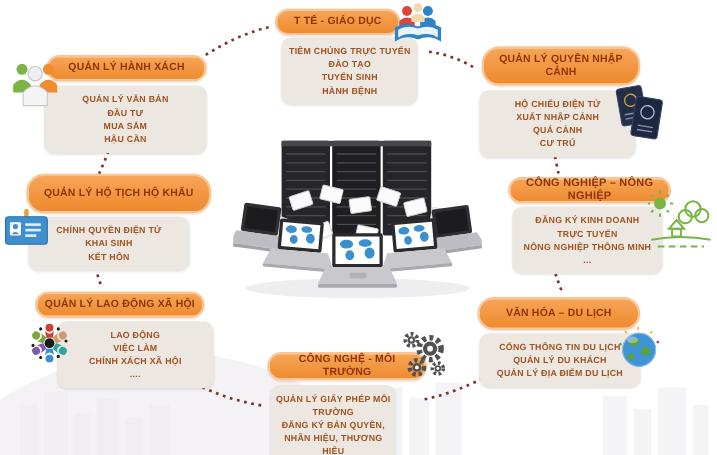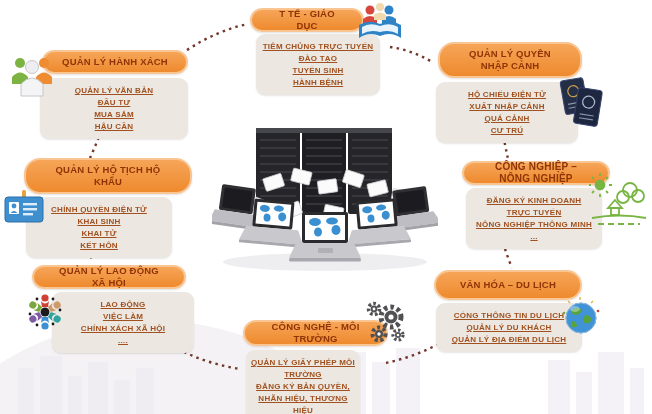--- a/index.html
+++ b/index.html
@@ -2,26 +2,26 @@
 <html><head>
 <meta charset="utf-8">
 <style>
   html,body{margin:0;padding:0;background:#fff;}
   .stage{position:relative;width:652px;height:414px;background:#fff;overflow:hidden;
          font-family:"Liberation Sans",sans-serif;}
   .pill{position:absolute;background:linear-gradient(#f6a558,#ee8a2e);
         border:2px solid #f9c693;border-radius:16px;display:flex;align-items:center;
         justify-content:center;text-align:center;font-weight:bold;font-size:9.5px;
         color:#8f3407;letter-spacing:.2px;line-height:1.25;box-sizing:border-box;
-        padding:2px 18px;z-index:3;box-shadow:0 1px 2px rgba(0,0,0,.12);}
+        padding:2px 6px;z-index:3;box-shadow:0 1px 2px rgba(0,0,0,.12);}
   .panel{position:absolute;background:#ece8e1;border-radius:9px;
          box-shadow:0 1px 2px rgba(0,0,0,.10);padding:7px 4px 6px;box-sizing:border-box;
          text-align:center;font-size:8px;font-weight:bold;color:#a1511f;
          letter-spacing:.25px;line-height:1.5;z-index:1;}
-  .panel .item{display:block;text-decoration:underline;}
+  .panel .item{display:block;}
   .icon{position:absolute;z-index:4;}
   .center-art{position:absolute;left:212px;top:124px;z-index:2;}
   .connectors{position:absolute;left:0;top:0;z-index:1;}
   .watermark{position:absolute;left:0;top:0;z-index:0;}
 </style>
 </head>
 <body>
 
 <div class="stage">
 
@@ -209,21 +209,20 @@
     <rect x="5" y="12" width="10" height="12" rx="1" fill="#ffffff"></rect>
     <circle cx="10" cy="16" r="2.4" fill="#3f8fcf"></circle>
       <path d="M6.5,23 q3.5,-4 7,0 z" fill="#3f8fcf"></path>
     <rect x="19" y="13" width="14" height="2.4" fill="#dceefb"></rect>
     <rect x="19" y="18" width="14" height="2.4" fill="#dceefb"></rect>
     <rect x="19" y="23" width="10" height="2.4" fill="#dceefb"></rect>
   </svg>
   <div class="panel" style="left:26px;top:197px;width:146px">
     <span class="item">CHÍNH QUYỀN ĐIỆN TỬ</span>
     <span class="item">KHAI SINH</span>
-    <span class="item">KHAI TỬ</span>
     <span class="item">KẾT HÔN</span>
   </div>
 
   <div class="pill" style="left:462px;top:161px;width:148px;height:24px;font-size:10px">
     <span>CÔNG NGHIỆP – NÔNG NGHIỆP</span>
   </div>
   <svg class="icon" style="left:588px;top:170px" width="62" height="62" viewBox="0 0 62 62">
     <g stroke="#79b543" fill="none" stroke-width="1.8">
       <circle cx="12" cy="15" r="4.5" fill="#79b543"></circle>
       <path d="M12,6 v-3 M12,24 v3 M3,15 h-2 M21,15 h3 M6,9 l-2,-2 M18,9 l2,-2 M6,21 l-2,2 M18,21 l2,2"></path>

